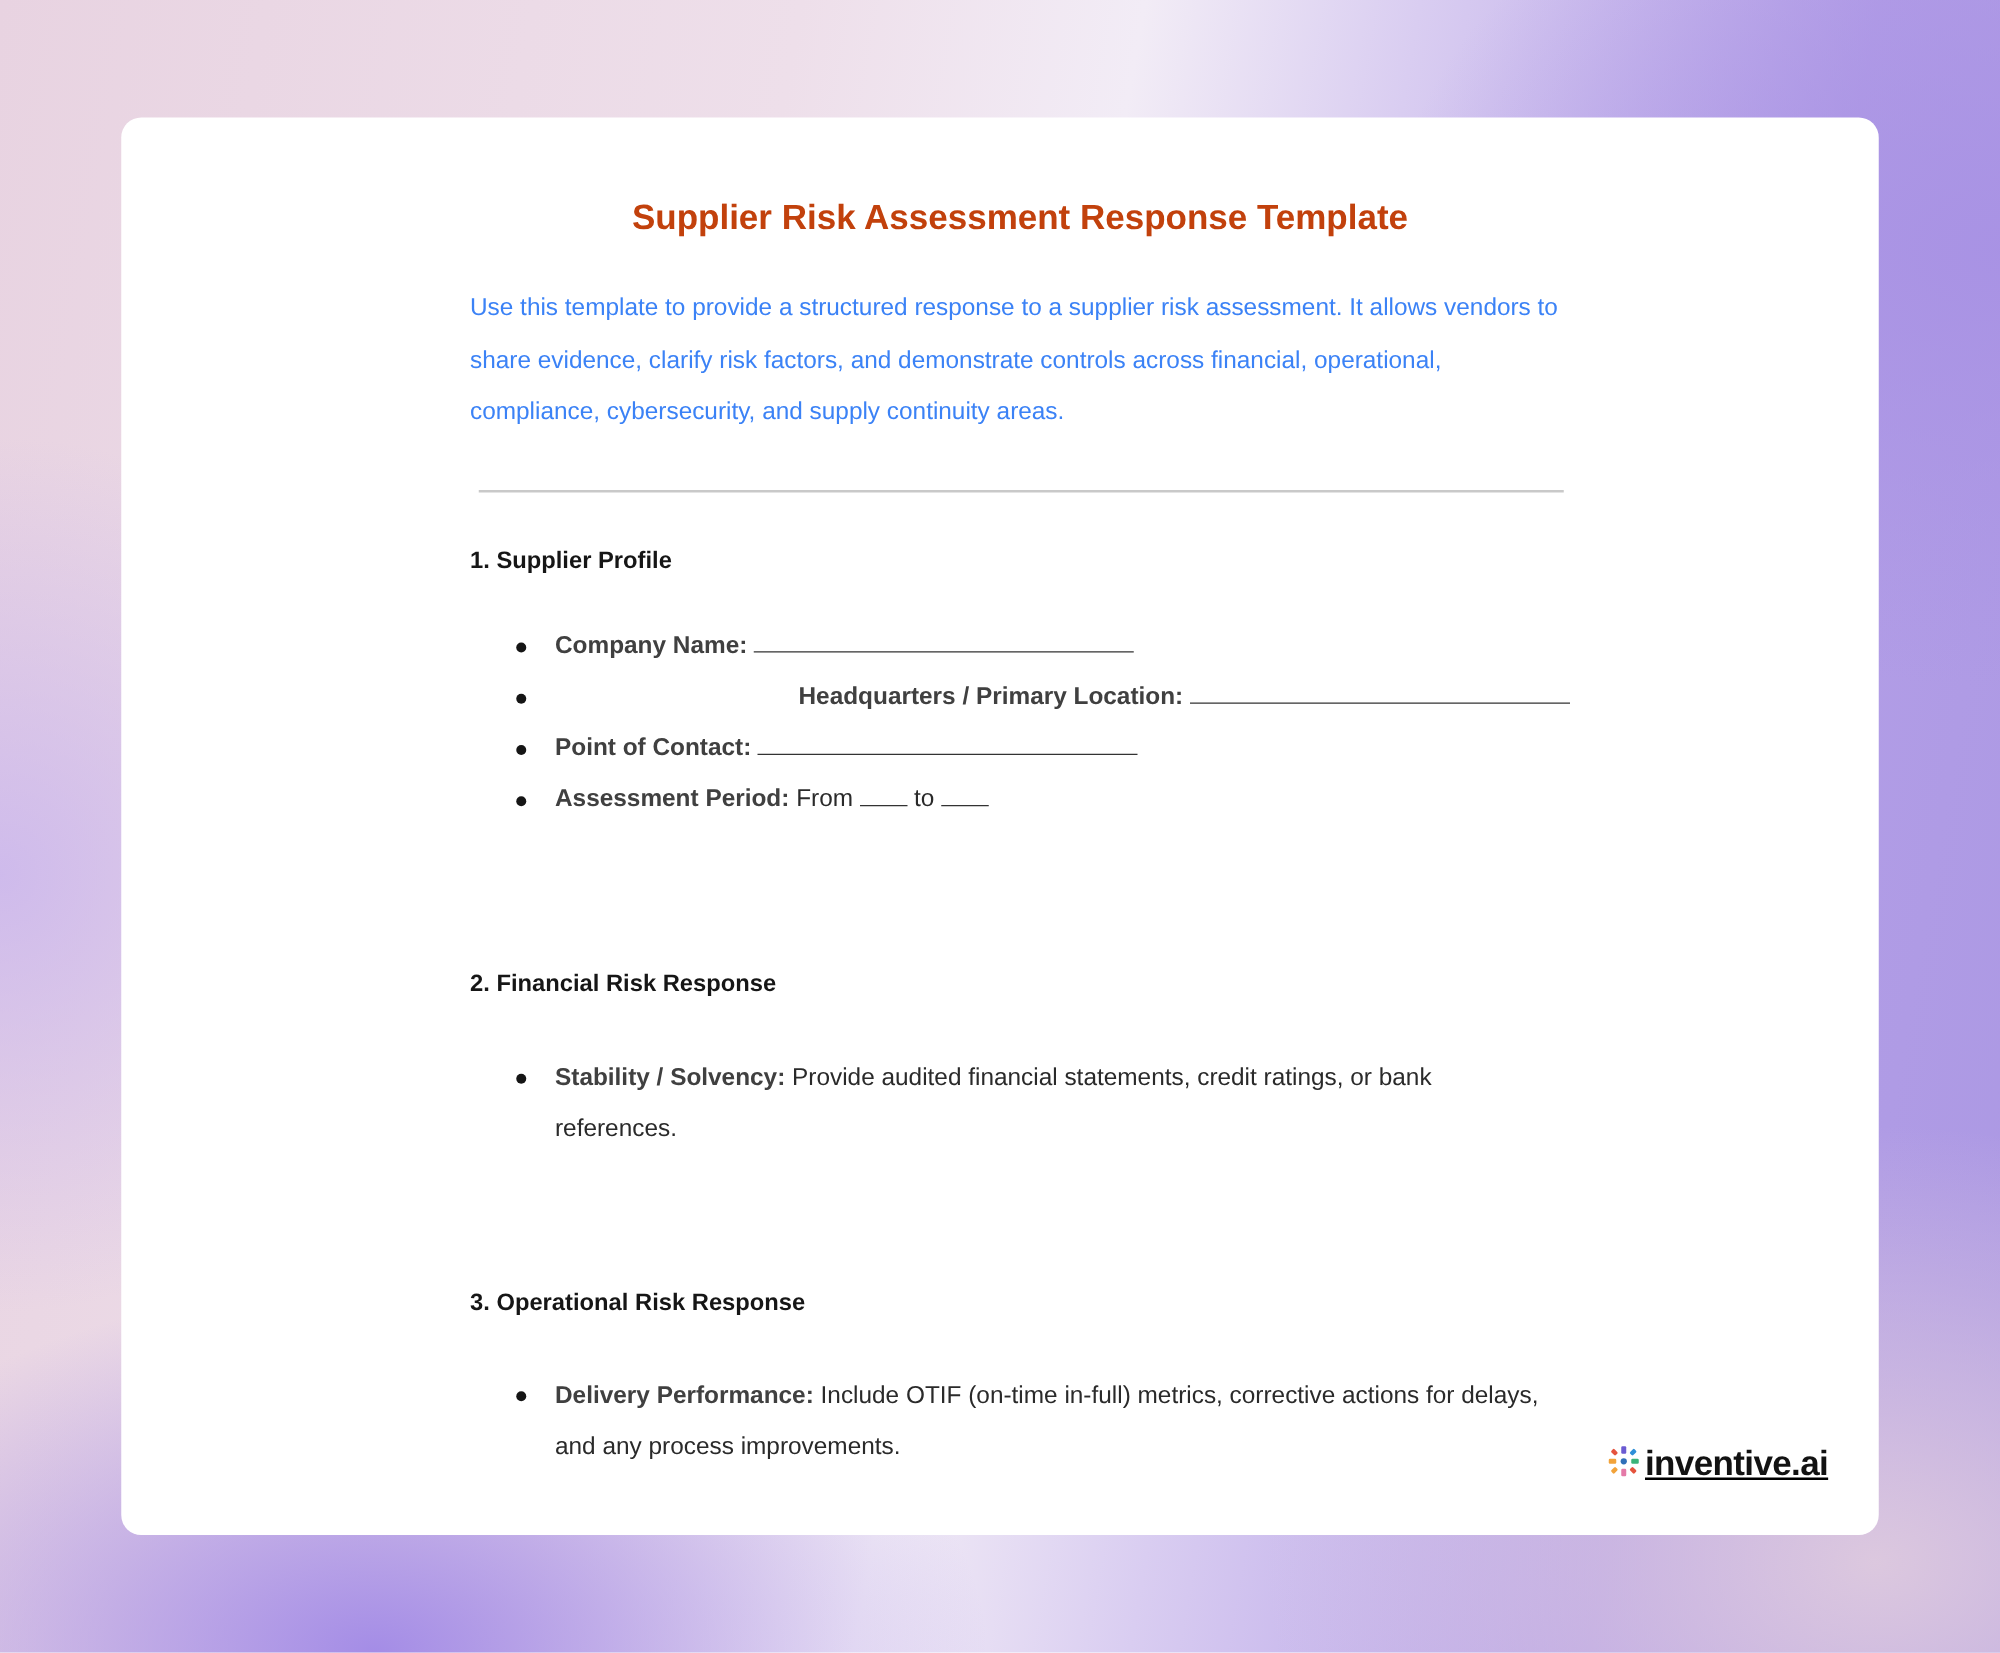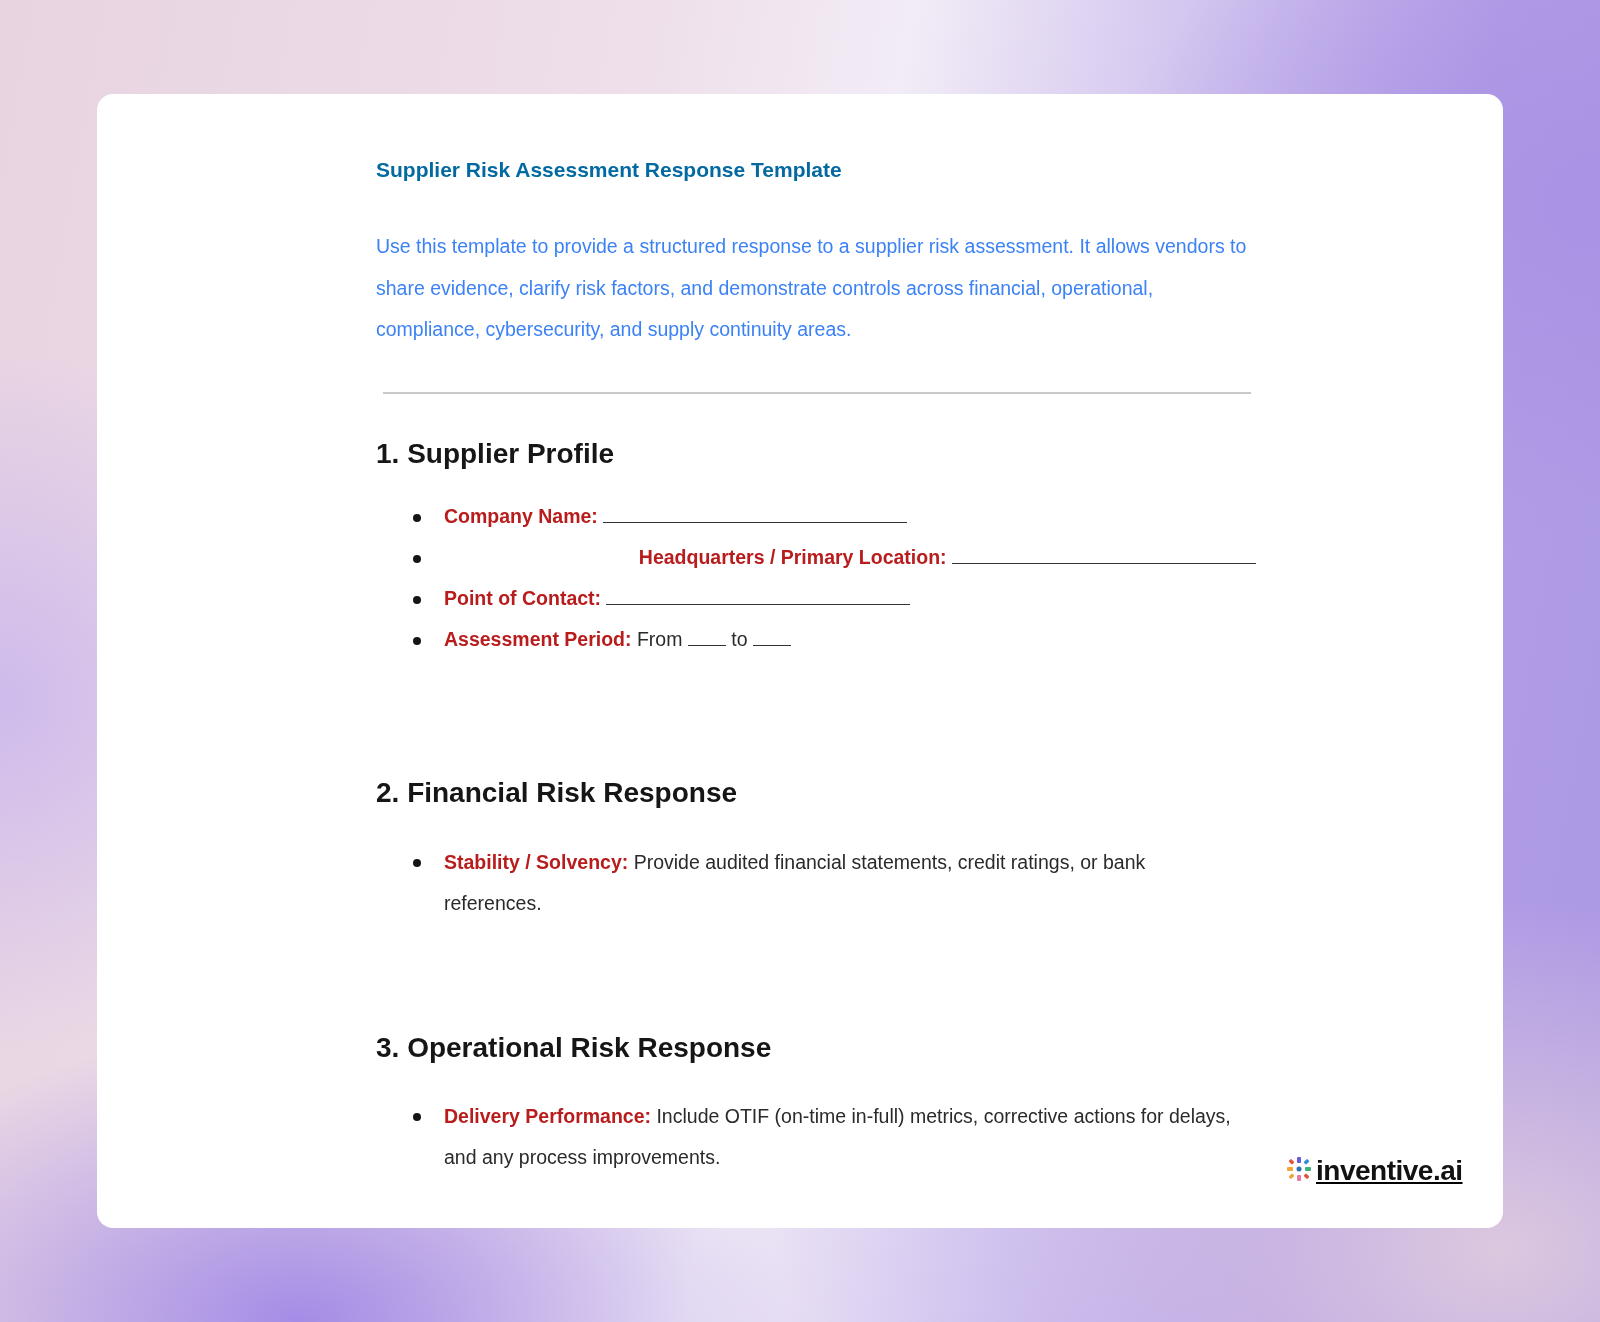--- a/index.html
+++ b/index.html
@@ -12,40 +12,40 @@
       radial-gradient(ellipse 500px 500px at 0px 700px, rgba(200,180,238,0.8), rgba(200,180,238,0) 70%),
       radial-gradient(ellipse 700px 500px at 1500px 1250px, rgba(225,205,222,0.9), rgba(225,205,222,0) 70%),
       linear-gradient(100deg, #e8d3e1 0%, #eedfea 35%, #f2ecf6 50%, #d9cdf1 62%, #b39ee7 82%, #ab98e3 100%);
   }
   .card {
     position: absolute; left: 97px; top: 94px; width: 1406px; height: 1134px;
     background: #ffffff; border-radius: 16px;
   }
   .doc { position: absolute; left: 376px; top: 150px; width: 880px; color: #141414; }
   .doc-title {
-    position: absolute; left: 0; width: 880px; top: 8px; text-align: left;
-    font-size: 21px; font-weight: bold; color: #0369a1;
+    position: absolute; left: 0; width: 880px; top: 8px; text-align: center;
+    font-size: 28px; font-weight: bold; color: #c2410c;
   }
   .intro {
     position: absolute; top: 76px; left: 0; width: 880px;
     font-size: 19.5px; line-height: 41.5px; color: #3b82f6;
   }
   .divider {
     position: absolute; top: 242px; left: 7px; width: 868px; height: 0;
     border-top: 2px solid #c9c9c9;
   }
   .section-heading {
-    position: absolute; left: 0; font-size: 28px; font-weight: bold; color: #161616;
+    position: absolute; left: 0; font-size: 19px; font-weight: bold; color: #161616;
   }
   .bullet-list { position: absolute; left: 0; width: 880px; margin: 0; padding: 0; list-style: none; }
   .bullet-item { position: relative; padding-left: 68px; font-size: 19.5px; color: #2a2a2a; }
   .bullet-dot {
     position: absolute; left: 37px; width: 8px; height: 8px; border-radius: 50%; background: #151515;
   }
-  .b-label { font-weight: bold; color: #b91c1c; }
+  .b-label { font-weight: bold; color: #404040; }
   .blank { display: inline-block; border-bottom: 1.5px solid #333; height: 1px; vertical-align: baseline; }
   .logo {
     position: absolute; left: 1286px; top: 1154px; height: 34px; display: flex; align-items: center; text-decoration: underline;
   }
   .logo-text { font-size: 28px; font-weight: bold; color: #121212; letter-spacing: -0.5px; margin-left: 4px; }
 </style>
 </head>
 <body>
 
 <div class="card"></div>

